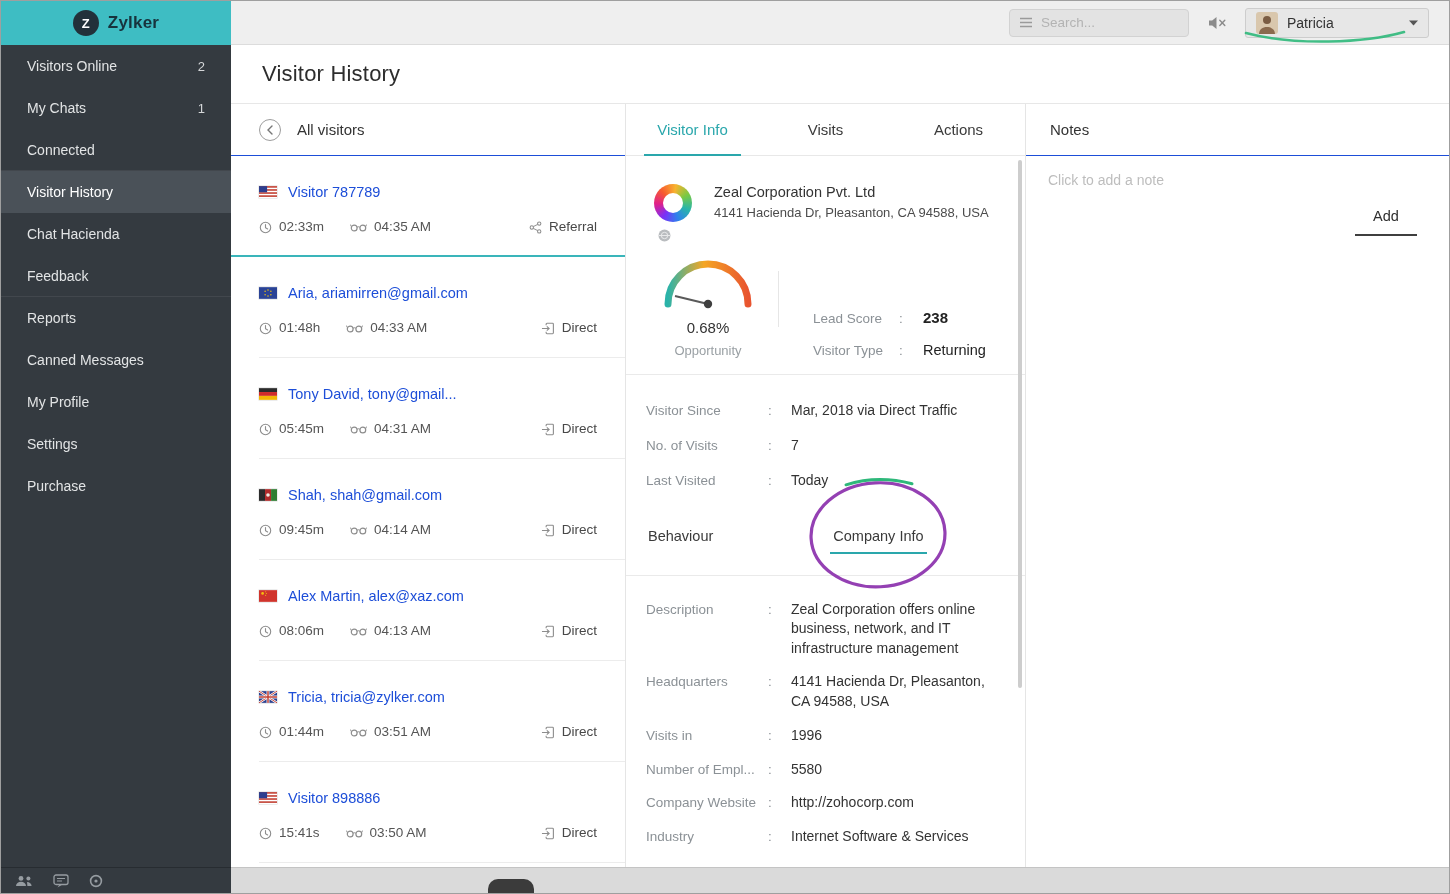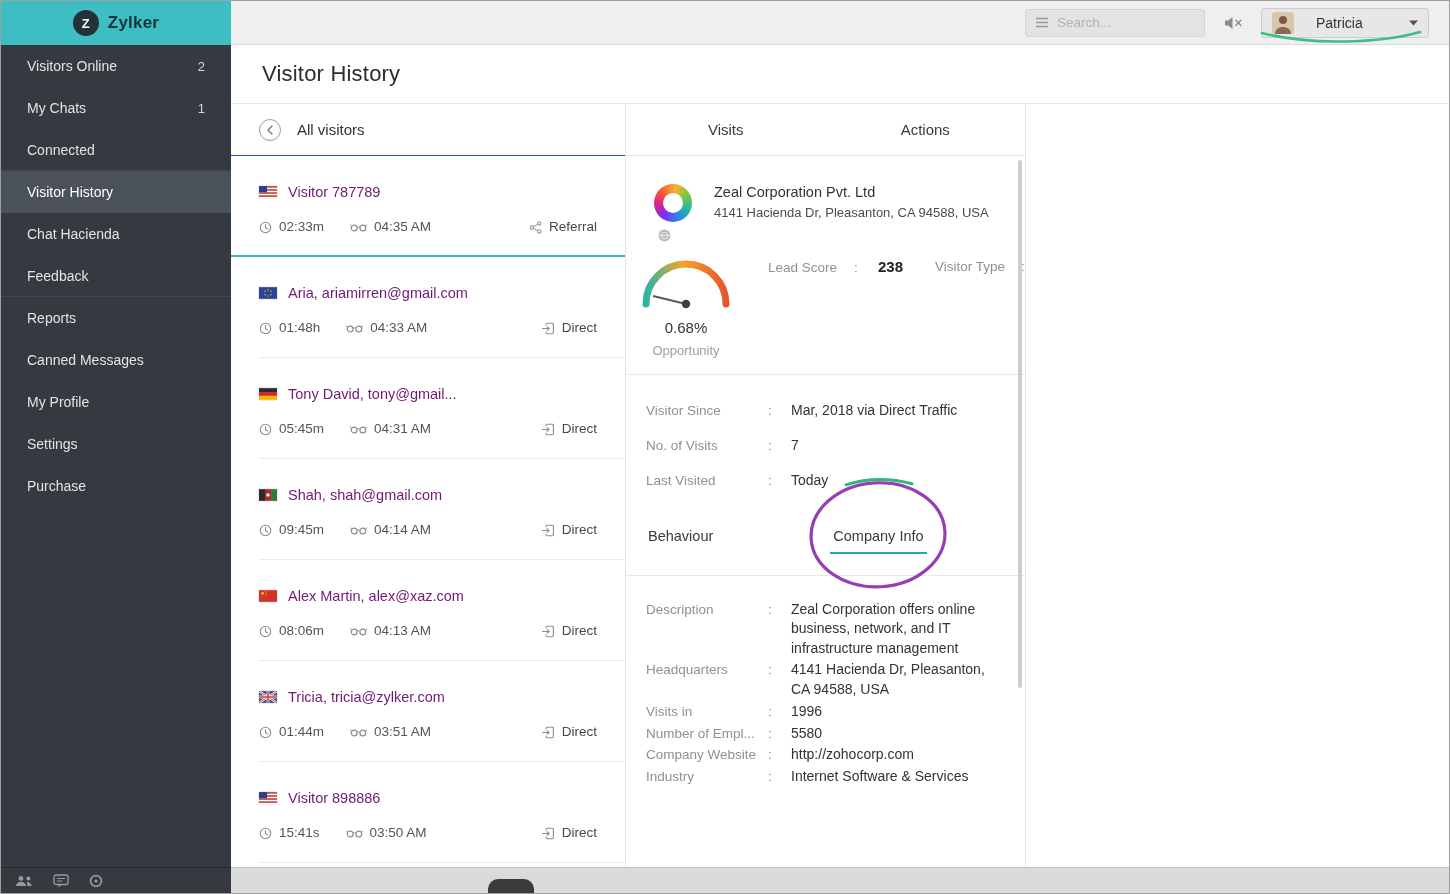--- a/index.html
+++ b/index.html
@@ -18,42 +18,42 @@
   .menu-badge{margin-left:auto;font-size:13px;color:#d5d7d9}
   .sidebar-foot{height:26px;border-top:1px solid #272c31;display:flex;align-items:center;gap:20px;padding-left:14px;flex-shrink:0}
   .foot-icon{display:flex;align-items:center;cursor:pointer}
 
   
   .main{flex:1;display:flex;flex-direction:column;min-width:0}
   .topbar{height:44px;background:#efefef;border-bottom:1px solid #dcdcdc;display:flex;align-items:center;padding:0 20px;gap:18px;flex-shrink:0}
   .search-box{margin-left:auto;width:180px;height:28px;background:#e3e3e3;border:1px solid #d2d2d2;border-radius:4px;display:flex;align-items:center;gap:8px;padding:0 9px}
   .search-input{flex:1;min-width:0;border:none;background:transparent;outline:none;font-size:13.5px;color:#666;font-family:"Liberation Sans",sans-serif}
   .search-input::placeholder{color:#b3b3b3}
-  .user-pill{width:168px;height:30px;background:#e7e7e7;border:1px solid #cdcdcd;border-radius:3px;display:flex;align-items:center;gap:22px;padding:0 10px;position:relative;cursor:pointer}
+  .user-pill{width:184px;height:30px;background:#e7e7e7;border:1px solid #cdcdcd;border-radius:3px;display:flex;align-items:center;gap:9px;padding:0 10px;position:relative;cursor:pointer}
   .avatar{width:22px;height:22px;border-radius:3px;overflow:hidden;flex-shrink:0;display:flex}
   .user-name{font-size:14px;color:#333}
   .chevron{margin-left:auto;display:flex}
   .green-swoosh{position:absolute;left:-6px;bottom:-9px;width:170px;height:16px;pointer-events:none;overflow:visible}
 
   .page-head{height:59px;background:#fff;border-bottom:1px solid #e7e7e7;display:flex;align-items:center;padding-left:31px;flex-shrink:0}
   .page-title{font-size:22px;font-weight:400;color:#2d2d2d;letter-spacing:.2px}
 
   .content{flex:1;display:flex;min-height:0}
   .col-head{height:52px;display:flex;align-items:center;border-bottom:1px solid #1d4ed8;flex-shrink:0}
 
   
   .col-list{width:395px;border-right:1px solid #e5e5e5;display:flex;flex-direction:column;flex-shrink:0}
   .col-list .col-head{gap:16px;padding-left:28px}
   .back-circle{width:22px;height:22px;border:1px solid #9d9d9d;border-radius:50%;display:flex;align-items:center;justify-content:center;cursor:pointer;flex-shrink:0}
   .list-title{font-size:15px;color:#333}
   .rows{flex:1;overflow:hidden}
   .visitor-row{padding:27px 28px 22px 28px;position:relative;cursor:pointer}
   .visitor-row::after{content:"";position:absolute;left:28px;right:0;bottom:0;height:1px;background:#ececec}
   .visitor-row.active::after{left:0;height:2px;background:#3ab5ba}
-  .v-name-line{display:flex;align-items:center;gap:11px;font-size:14.5px;color:#701a75;line-height:18px}
+  .v-name-line{display:flex;align-items:center;gap:11px;font-size:14.5px;color:#1d4ed8;line-height:18px}
   .flag{width:18px;height:12px;flex-shrink:0;display:flex;box-shadow:0 0 0 .5px rgba(0,0,0,.15)}
   .flag svg{width:100%;height:100%}
   .v-meta-line{display:flex;margin-top:18px;font-size:13.5px;color:#555;line-height:16px}
   .meta{display:flex;align-items:center;gap:7px}
   .meta + .meta{margin-left:26px}
   .meta.src{margin-left:auto;color:#484848}
   .micon{color:#8d8d8d;display:flex}
 
   
   .col-detail{width:400px;border-right:1px solid #e5e5e5;display:flex;flex-direction:column;flex-shrink:0;position:relative}
@@ -66,29 +66,29 @@
   .logo-col{display:flex;flex-direction:column;align-items:flex-start;gap:7px}
   .logo-donut{width:38px;height:38px;border-radius:50%;background:conic-gradient(from 215deg,#7b2ff7,#e0218a,#f75c2f,#f7b32f,#7ac943,#29b6a8,#2f80ed,#7b2ff7);position:relative;flex-shrink:0}
   .logo-donut::after{content:"";position:absolute;inset:9px;background:#fff;border-radius:50%}
   .company-name{font-size:14.5px;color:#333;font-weight:400}
   .company-addr{font-size:13px;color:#4c4c4c;margin-top:5px}
   .gauge-row{display:flex;padding:16px 0 0 12px}
   .gauge-block{width:140px;display:flex;flex-direction:column;align-items:center}
   .gauge-value{font-size:15px;color:#333;margin-top:3px}
   .gauge-label{font-size:13px;color:#9aa0a4;margin-top:7px}
   .v-divider{width:1px;height:56px;background:#e6e6e6;align-self:center;margin-top:-18px}
-  .stats{padding-left:34px;display:flex;flex-direction:row;gap:32px;justify-content:flex-end}
+  .stats{padding-left:34px;display:flex;flex-direction:column;gap:16px;justify-content:flex-end}
   .stat{display:flex;align-items:baseline;font-size:13.5px;color:#8b9196}
   .stat-label{width:86px}
   .stat-colon{width:16px;margin-right:8px}
   .stat-value{color:#222;font-size:14.5px}
   .stat-value.strong{font-weight:700;font-size:15px}
   .h-divider{height:1px;background:#eaeaea;margin-top:16px}
   .info-rows{padding:26px 26px 0 20px;display:flex;flex-direction:column;gap:15px}
-  .info-rows.company{padding-top:24px;gap:2px}
+  .info-rows.company{padding-top:24px;gap:14px}
   .info-row{display:flex;align-items:baseline;font-size:13.5px;line-height:1.4}
   .info-label{width:122px;color:#8b9196;flex-shrink:0}
   .info-colon{width:23px;color:#8b9196;flex-shrink:0}
   .info-value{color:#333;font-size:14px}
   .sub-tabs{display:flex;align-items:center;height:70px;padding-left:22px;gap:120px;margin-top:10px}
   .sub-tab{font-size:14.5px;color:#3a3a3a;position:relative;cursor:pointer;white-space:nowrap}
   .sub-tab.active::after{content:"";position:absolute;left:-3px;right:-3px;bottom:-10px;height:2px;background:#2aa7ac}
   .annot-ellipse{position:absolute;left:50%;top:50%;transform:translate(-50%,-51%);width:152px;height:118px;pointer-events:none;overflow:visible}
   .scroll-thumb{position:absolute;right:3px;top:56px;width:4px;height:528px;background:#cdcdcd;border-radius:2px}
 
@@ -554,20 +554,21 @@
                   </span>
           <span>Direct</span>
         </span>
       </div>
     </div>
           </div>
       </section>
 
       <section class="col-detail">
         <div class="tabs" id="detail-tabs">
+            <div class="tab active">Visitor Info</div>
             <div class="tab ">Visits</div>
             <div class="tab ">Actions</div>
           </div>
         <div class="detail-body">
 
           <div class="company-head">
             <div class="logo-col">
               <span class="logo-donut"></span>
               <span style="display:flex;margin-left:4px">
                 <svg width="13" height="13" viewBox="0 0 13 13">
@@ -676,20 +677,29 @@
               <div class="info-row">
         <span class="info-label">Industry</span>
         <span class="info-colon">:</span>
         <span class="info-value">Internet Software &amp; Services</span>
       </div>
             </div>
         </div>
         <div class="scroll-thumb"></div>
       </section>
 
+      <section class="col-notes">
+        <div class="col-head">Notes</div>
+        <div class="notes-body">
+          <div class="notes-placeholder">Click to add a note</div>
+          <div class="notes-add-row">
+            <span class="add-btn">Add</span>
+          </div>
+        </div>
+      </section>
 
     </div>
 
     <div class="main-foot">
       <span class="notch"></span>
     </div>
   </div>
 </div>
 
 </body></html>

